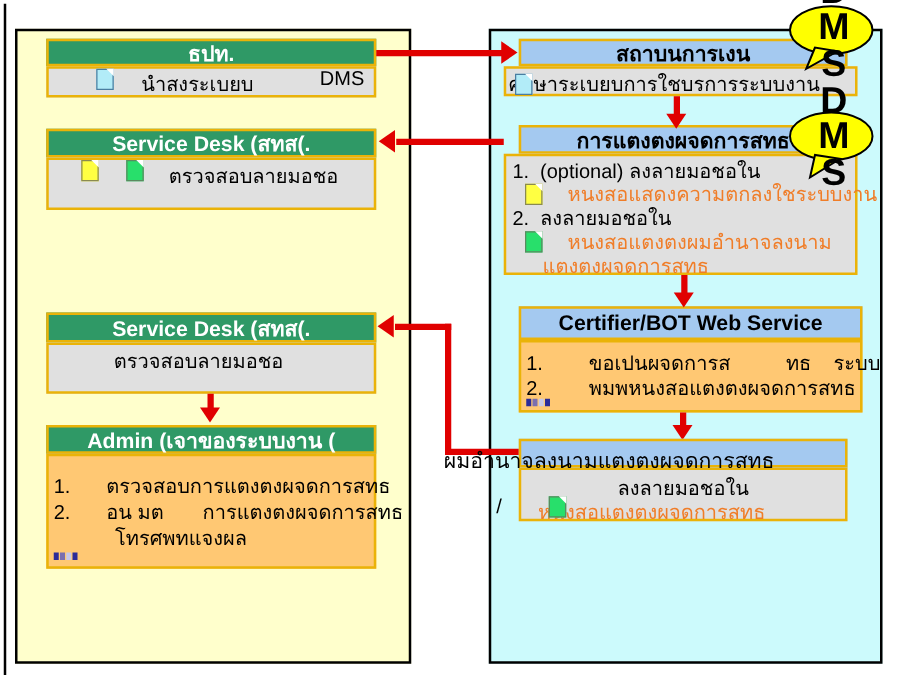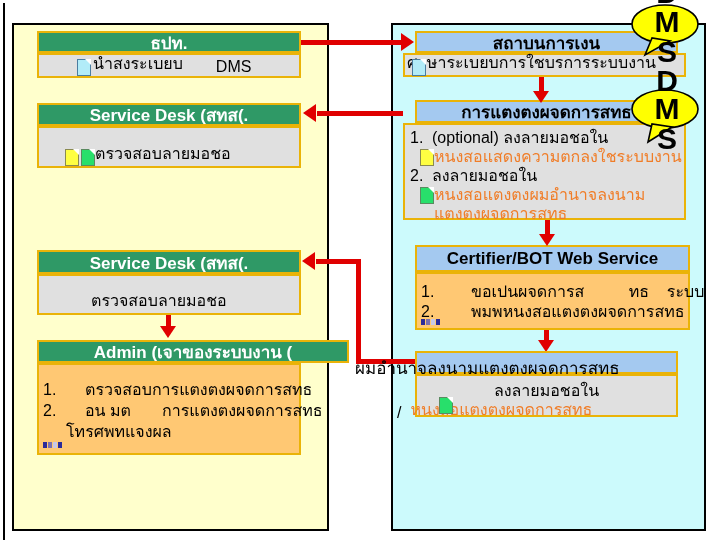--- a/index.html
+++ b/index.html
@@ -14,21 +14,21 @@
 
   .box-h, .box-b { position:absolute; box-sizing:border-box; border:2px solid #eab308; z-index:10; }
   .box-h { display:flex; align-items:center; justify-content:center;
            font-weight:bold; font-size:17px; white-space:nowrap; }
   .green  { background:#2F9966; color:#FFFFFF; }
   .blue   { background:#A4C9F0; color:#000000; }
   .graybg   { background:#E0E0E0; }
   .orangebg { background:#FFC873; }
   .box-b { font-size:16px; color:#000; }
 
-  .flexrow { display:flex; align-items:flex-end; }
+  .flexrow { display:flex; align-items:flex-start;gap:20px; }
   .pre { white-space:pre; }
   .orange-t { color:#F07D28; white-space:nowrap; }
 
   .doc { display:inline-block; position:relative; width:12px; height:15px;
          border:1px solid #6a7a8a; flex:none; }
   .doc::after { content:""; position:absolute; top:-1px; right:-1px; width:0; height:0;
                 border-top:6px solid #FFFFFF; border-left:6px solid transparent; }
   .doc.cyan   { background:#B2ECF8; border-color:#4a7da0; }
   .doc.yellow { background:#FFFF42; border-color:#8a8a50; }
   .doc.green  { background:#28DF6B; border-color:#5a8a60; }
@@ -82,33 +82,33 @@
     <span style="margin-left:0px;">ตรวจสอบลายมอชอ</span>
   </div>
 
   <div class="box-h green" style="left:37px; top:250px; width:264px; height:24px;">
     <span>Service Desk (สทส(.</span>
   </div>
   <div class="box-b graybg flexrow" style="left:37px; top:274px; width:264px; height:41px; padding-left:52px;">
     <span>ตรวจสอบลายมอชอ</span>
   </div>
 
-  <div class="box-h green" style="left:37px; top:340px; width:312px; height:23px;">
+  <div class="box-h green" style="left:37px; top:340px; width:264px; height:23px;">
     <span>Admin (เจาของระบบงาน  (</span>
   </div>
   <div class="box-b orangebg" style="left:37px; top:363px; width:264px; height:92px; padding-top:14px; position:absolute;">
     <div class="listrow" style="padding-left:4px; line-height:21px;">
       <span class="num" style="width:42px;">1.</span>
       <span class="pre">ตรวจสอบการแตงตงผจดการสทธ</span>
     </div>
     <div class="listrow" style="padding-left:4px; line-height:21px;">
       <span class="num" style="width:42px;">2.</span>
       <span class="pre">อน มต       การแตงตงผจดการสทธ</span>
     </div>
-    <div class="listrow" style="padding-left:27px; line-height:21px;">
+    <div class="listrow" style="padding-left:53px; line-height:21px;">
       <span class="pre">โทรศพทแจงผล</span>
     </div>
     <span class="sqicon" style="left:4px; bottom:5px;">
         <i></i>
         <i></i>
         <i></i>
         <i></i>
       </span>
   </div>
 

